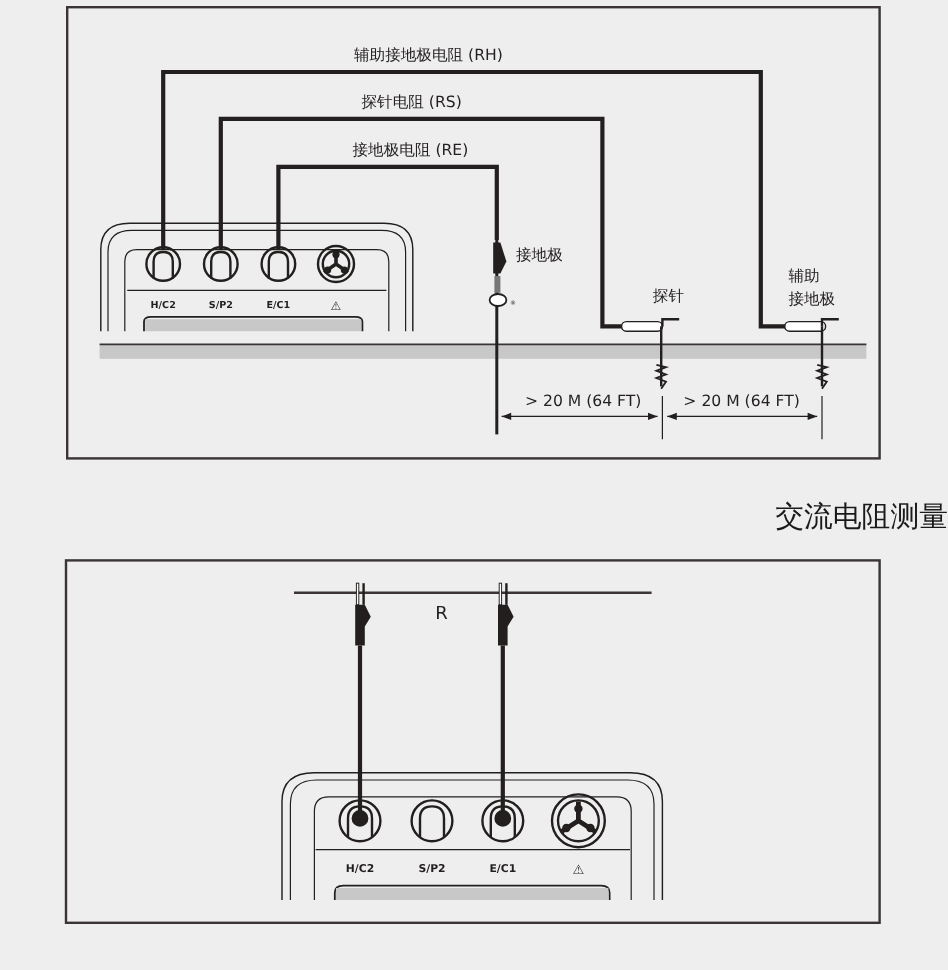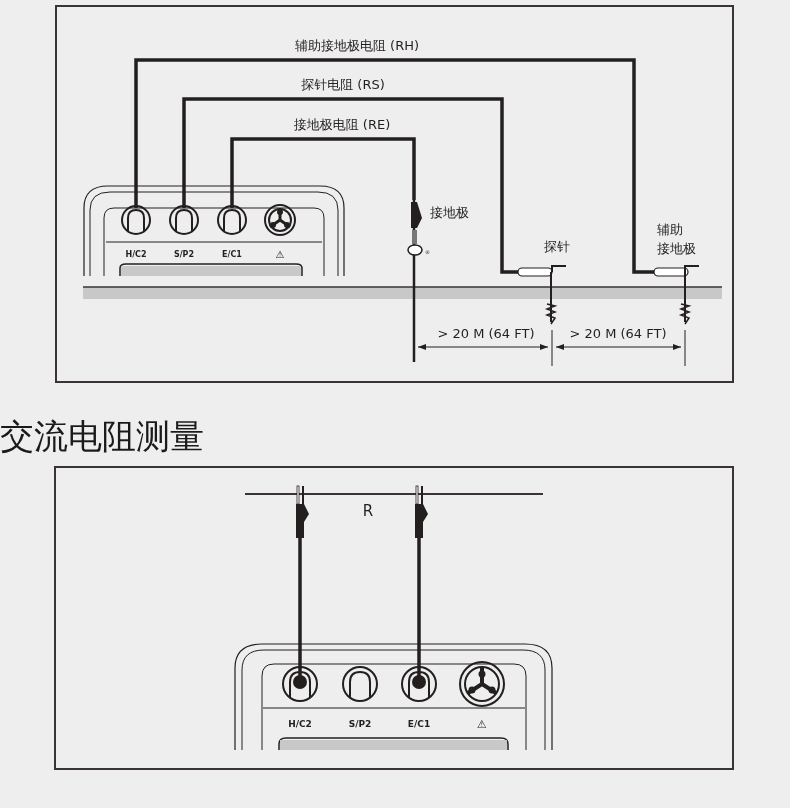--- a/index.html
+++ b/index.html
@@ -2,21 +2,21 @@
 <html><head>
 <meta charset="utf-8">
 <style>
   html,body{margin:0;padding:0;background:#eeeeee;}
   body{width:790px;height:808px;position:relative;overflow:hidden;font-family:"DejaVu Sans","Liberation Sans",sans-serif;}
   .frame{position:absolute;border:2px solid #3a3434;box-sizing:border-box;background:#eeeeee;}
   #frame1{left:55px;top:5px;width:679px;height:378px;}
   #frame2{left:54px;top:466px;width:680px;height:304px;}
   svg{position:absolute;left:0;top:0;}
   .lbl{font-family:"DejaVu Sans","Liberation Sans",sans-serif;fill:#231f1f;}
-  .section-title{position:absolute;left:0;width:790px;top:414px;text-align:left;font-size:34px;color:#1a1a1a;font-family:Liberation Serif, serif;}
+  .section-title{position:absolute;left:0;width:790px;top:414px;text-align:right;font-size:24px;color:#1a1a1a;font-family:Liberation Serif, serif;}
 </style>
 </head>
 <body>
 
 <div class="frame" id="frame1"></div>
 
 <svg width="790" height="808">
 
   <rect x="83" y="287" width="639" height="12" fill="#c8c8c8"></rect>
   <line x1="83" y1="287" x2="722" y2="287" stroke="#3a3434" stroke-width="1.5"></line>

